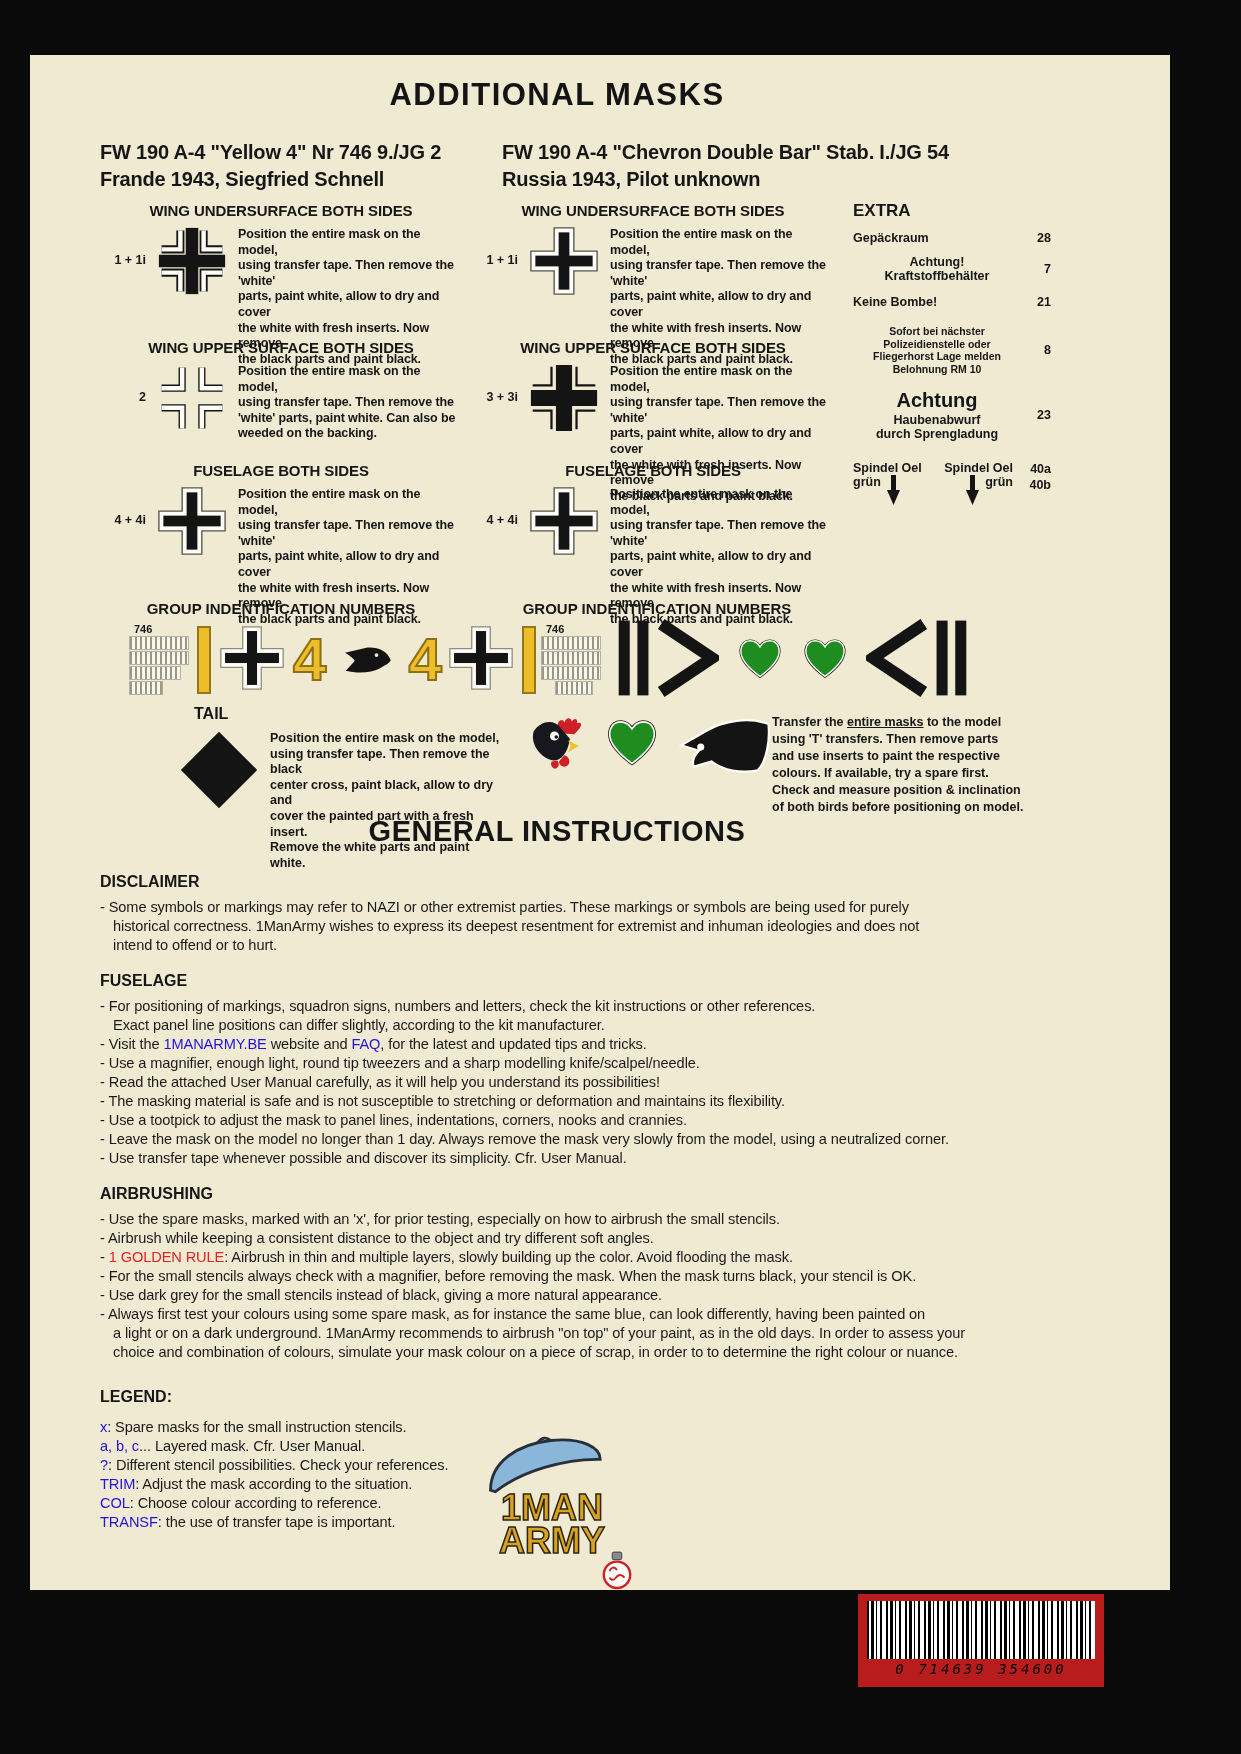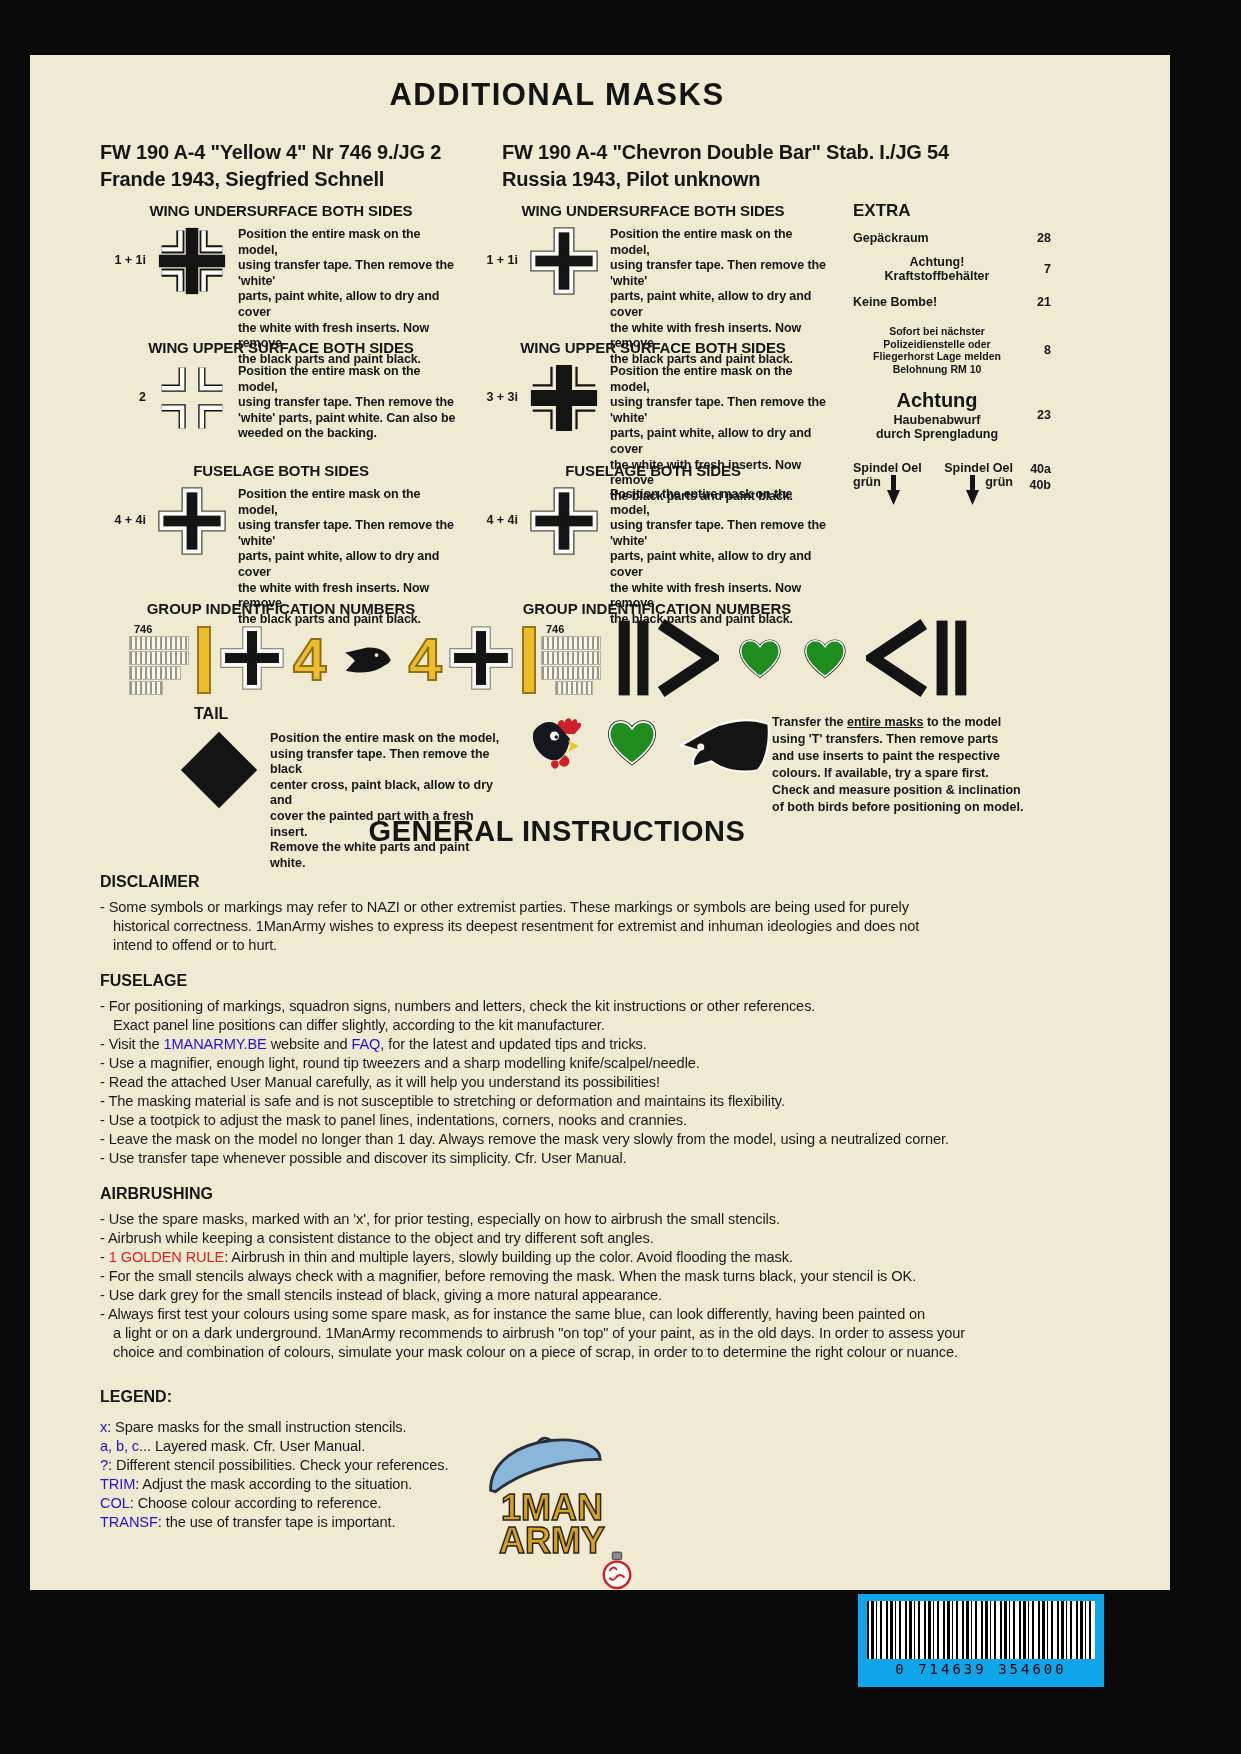--- a/index.html
+++ b/index.html
@@ -56,21 +56,21 @@
   .link{color:#2211dd;}
   .red{color:#e02423;}
   
   .logo{position:absolute;left:432px;top:1382px;width:180px;height:152px;}
   .beret{position:absolute;left:14px;top:-4px;transform:rotate(-10deg);}
   .logo-text{position:relative;text-align:center;font-size:36px;font-weight:700;color:#d8a31e;
       -webkit-text-stroke:1.5px #2b2413;line-height:33px;letter-spacing:0;}
   .logo-text.first{margin-top:54px;}
   .brain{position:absolute;right:8px;bottom:-2px;}
   
-  .barcode{position:absolute;left:858px;top:1594px;width:246px;height:93px;background:#0ea5e9;}
+  .barcode{position:absolute;left:858px;top:1594px;width:246px;height:93px;background:#b91c1c;font-style:italic;}
   .bars{height:58px;margin:7px 9px 2px 9px;
       background:repeating-linear-gradient(90deg,#000 0 2px,#fff 2px 4px,#000 4px 7px,#fff 7px 9px,#000 9px 10px,#fff 10px 13px,#000 13px 15px,#fff 15px 19px);}
   .digits{font-family:"DejaVu Sans Mono",monospace;font-size:14px;text-align:center;letter-spacing:3px;color:#000;}
 </style>
 </head>
 <body>
 
 <div class="page">
 
   <h1 class="title">ADDITIONAL MASKS</h1>

